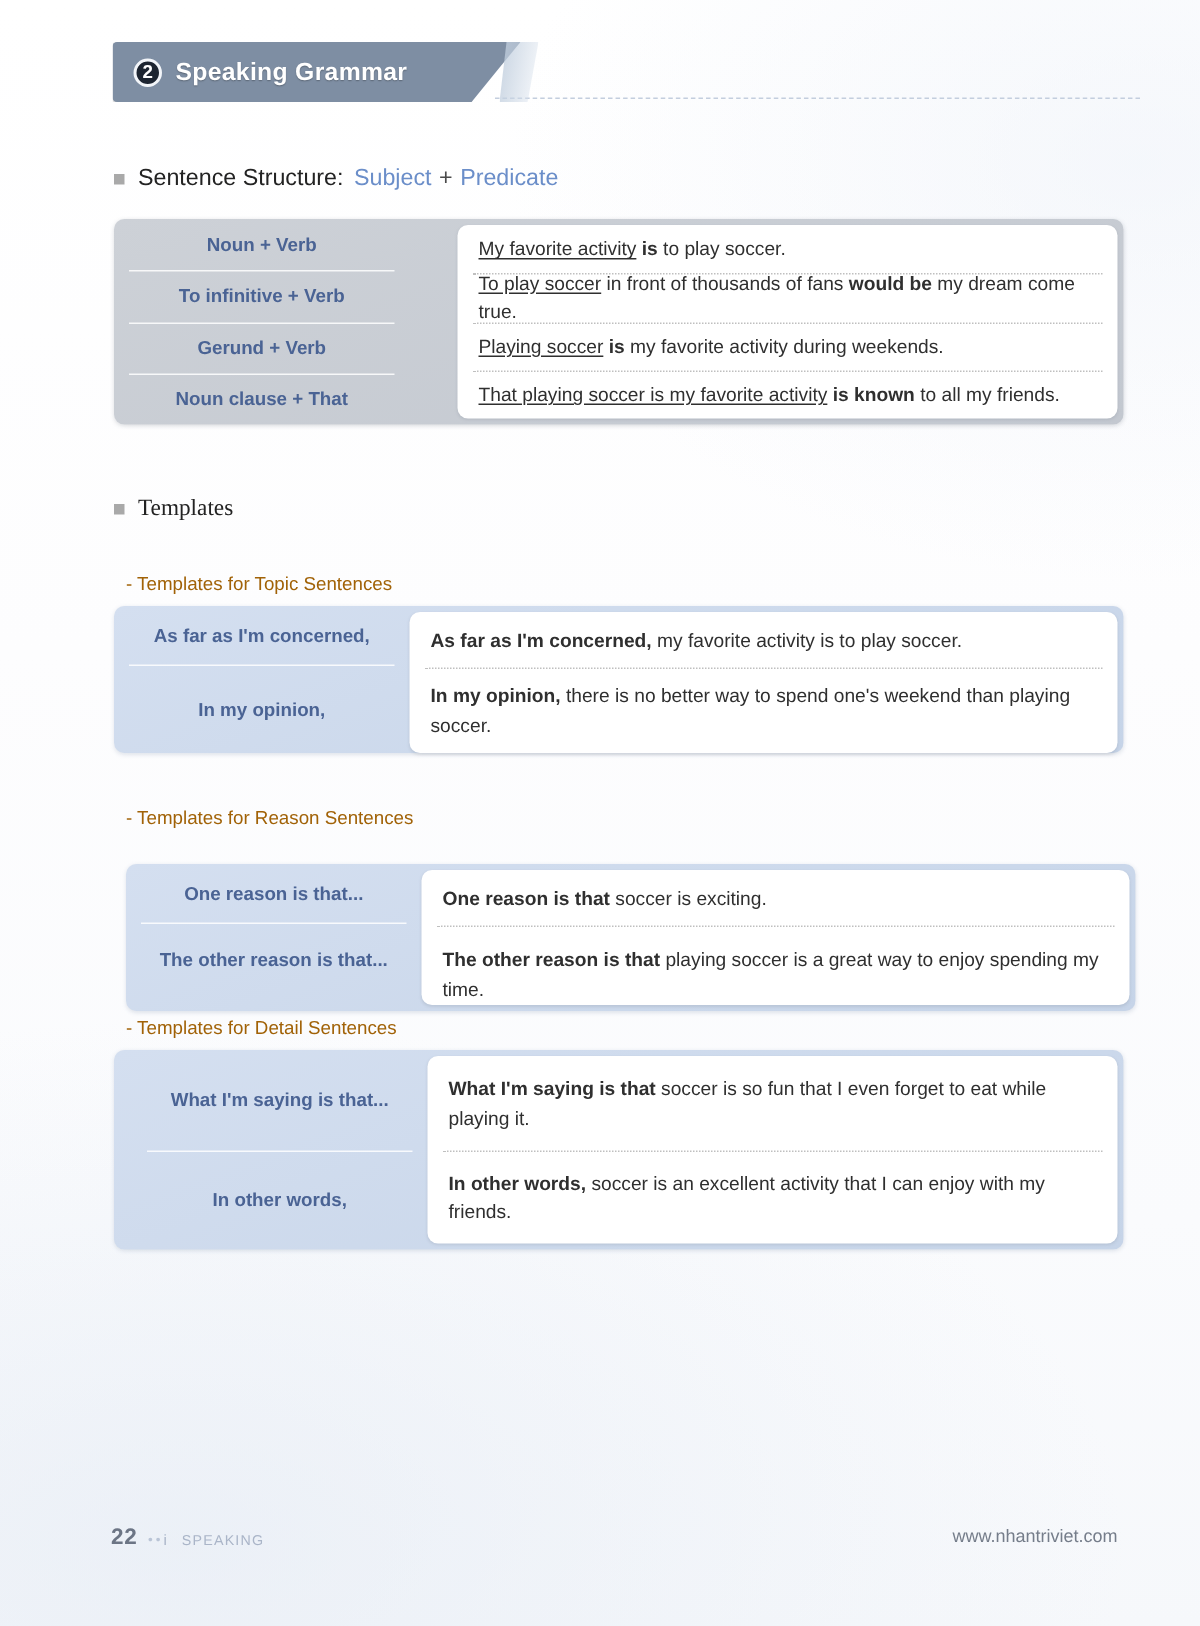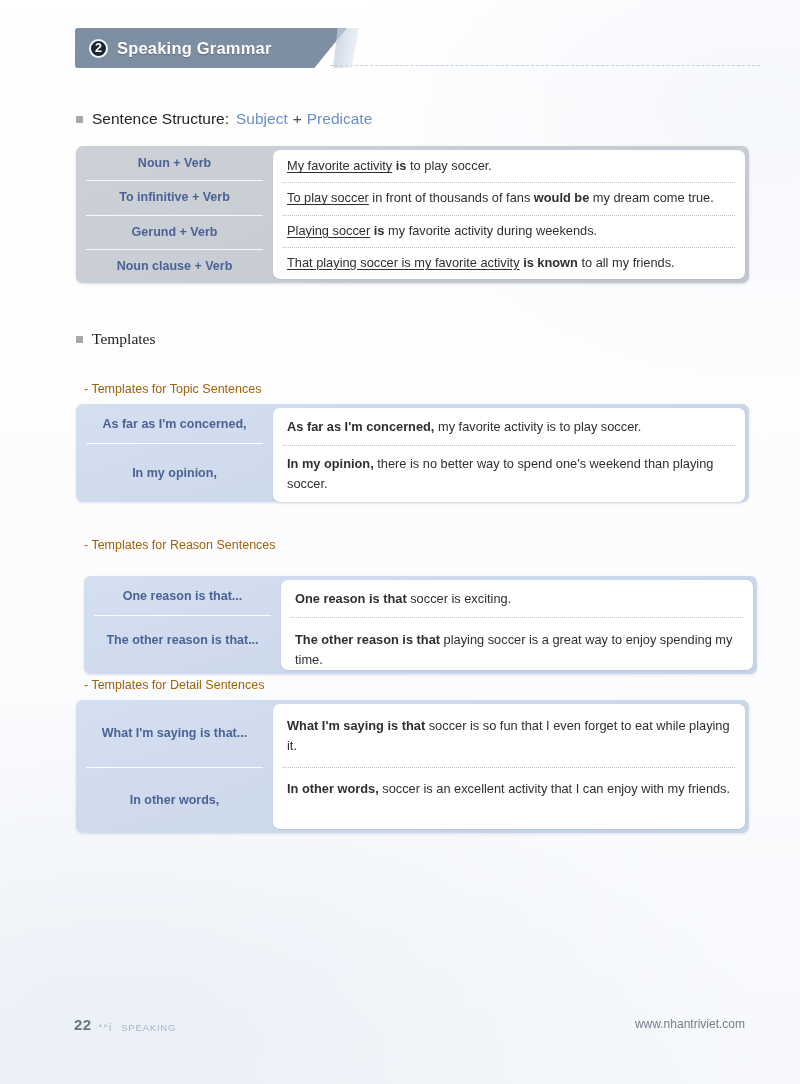--- a/index.html
+++ b/index.html
@@ -244,26 +244,26 @@
   <span class="sq-bullet"></span>
   <span>Sentence Structure:</span>
   <span style="width:7px"></span>
   <span class="accent">Subject</span>
   <span style="width:5px"></span>
   <span class="accent-plus">+</span>
   <span style="width:5px"></span>
   <span class="accent">Predicate</span>
 </div>
 
-<div class="tbl tbl-gray" style="left:76px; top:146px; width:673px; height:137px;">
+<div class="tbl tbl-gray" style="left:76px; top:146px; width:673px; height:137px;gap:32px;">
   <div class="col-left" style="width:197px;">
     <div class="lcell" style="height:34.25px;">Noun + Verb</div>
     <div class="lcell" style="height:34.25px;">To infinitive + Verb</div>
     <div class="lcell" style="height:34.25px;">Gerund + Verb</div>
-    <div class="lcell" style="height:34.25px;">Noun clause + Verb</div>
+    <div class="lcell" style="height:34.25px;">Noun clause + That</div>
   </div>
   <div class="col-right" style="margin:4px 4px 4px 0;">
     <div class="rcell" style="height:32.25px;">
         <span><span class="u">My favorite activity</span><span> </span><span class="b">is</span><span> to play soccer.</span></span>
       </div>
     <div class="rcell" style="height:32.25px;">
         <span><span class="u">To play soccer</span><span> in front of thousands of fans </span><span class="b">would be</span><span> my dream come true.</span></span>
       </div>
     <div class="rcell" style="height:32.25px;">
         <span><span class="u">Playing soccer</span><span> </span><span class="b">is</span><span> my favorite activity during weekends.</span></span>
@@ -308,21 +308,21 @@
         <span><span class="b">One reason is that</span><span> soccer is exciting.</span></span>
       </div>
     <div class="rcell" style="height:53px; align-items:flex-end; padding-top:9px;">
         <span><span class="b">The other reason is that</span><span> playing soccer is a great way to enjoy spending my time.</span></span>
       </div>
   </div>
 </div>
 
 <div class="sub-head" style="left:84px; top:678px;">- Templates for Detail Sentences</div>
 
-<div class="tbl tbl-blue" style="left:76px; top:700px; width:673px; height:133px;">
+<div class="tbl tbl-blue" style="left:76px; top:700px; width:673px; height:133px;padding-left:12px;">
   <div class="col-left" style="width:197px;">
     <div class="lcell" style="height:66.5px;">What I'm saying is that...</div>
     <div class="lcell" style="height:66.5px;">In other words,</div>
   </div>
   <div class="col-right" style="margin:4px 4px 4px 0;">
     <div class="rcell" style="height:62.5px; align-items:flex-start; padding-top:12px;">
         <span><span class="b">What I'm saying is that</span><span> soccer is so fun that I even forget to eat while playing it.</span></span>
       </div>
     <div class="rcell" style="height:62.5px; align-items:flex-start; padding-top:12px;">
         <span><span class="b">In other words,</span><span> soccer is an excellent activity that I can enjoy with my friends.</span></span>

